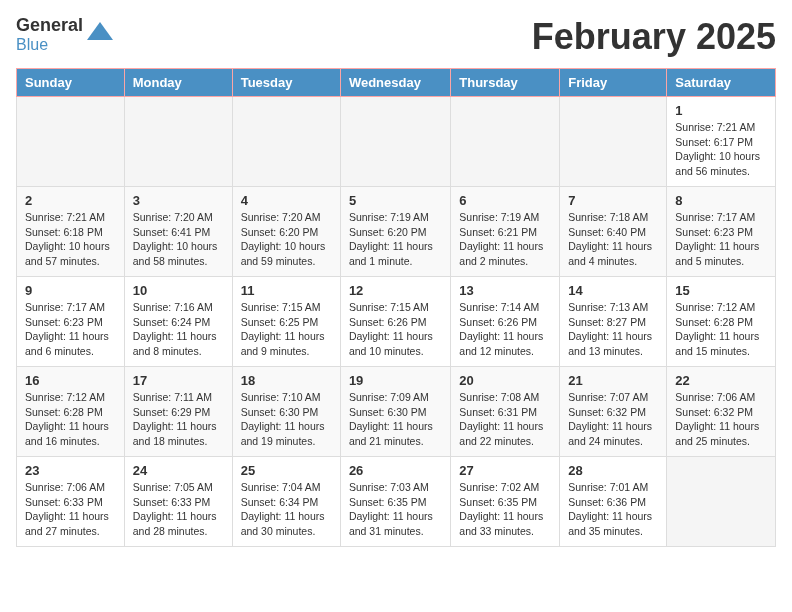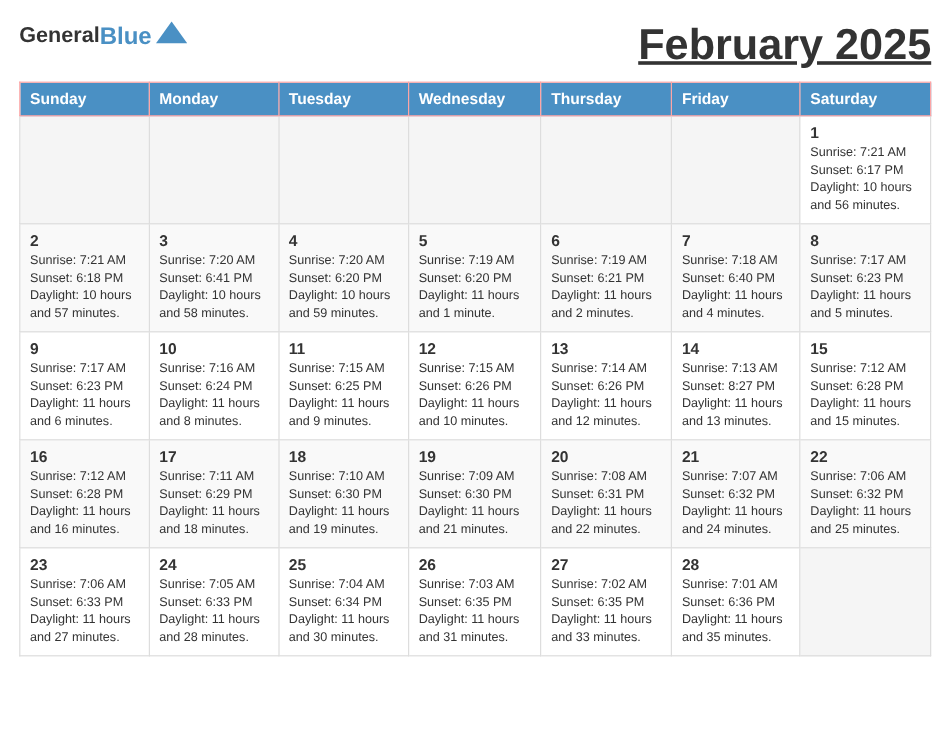--- a/index.html
+++ b/index.html
@@ -15,46 +15,45 @@
       justify-content: space-between;
       align-items: flex-start;
       margin-bottom: 10px;
     }
     .logo {
       display: flex;
       align-items: center;
     }
     .logo-text {
       display: flex;
-      flex-direction: row;
+      flex-direction: column;
       line-height: 1.1;
     }
     .logo-general {
       font-size: 18px;
       font-weight: bold;
       color: #333;
     }
     .logo-blue {
-      font-size: 20px;
-      font-weight: bold;
+      font-size: 16px;
+      font-weight: normal;
       color: #4a90c4;
     }
     .logo-icon {
       width: 30px;
       height: 30px;
       margin-left: 2px;
     }
     .title-section {
       text-align: right;
     }
     .month-title {
       font-size: 36px;
       font-weight: bold;
       color: #333;
-      text-decoration: underline;
     }
     .location {
       font-size: 16px;
       color: #555;
     }
     .calendar {
       width: 100%;
       border-collapse: collapse;
       border: 1px solid #ccc;
     }

